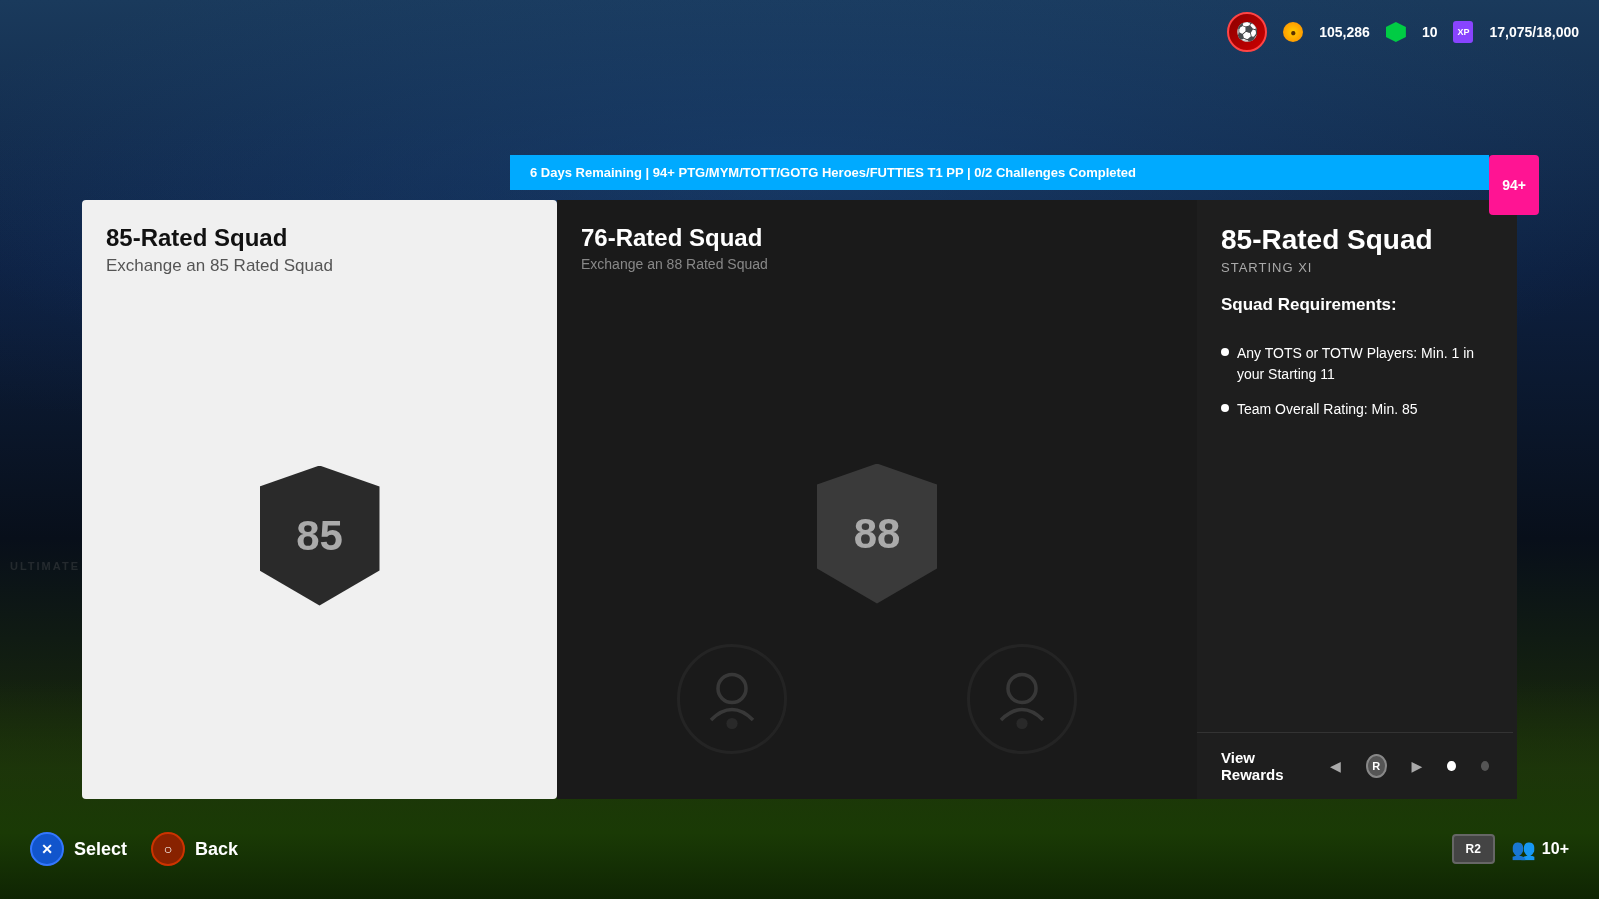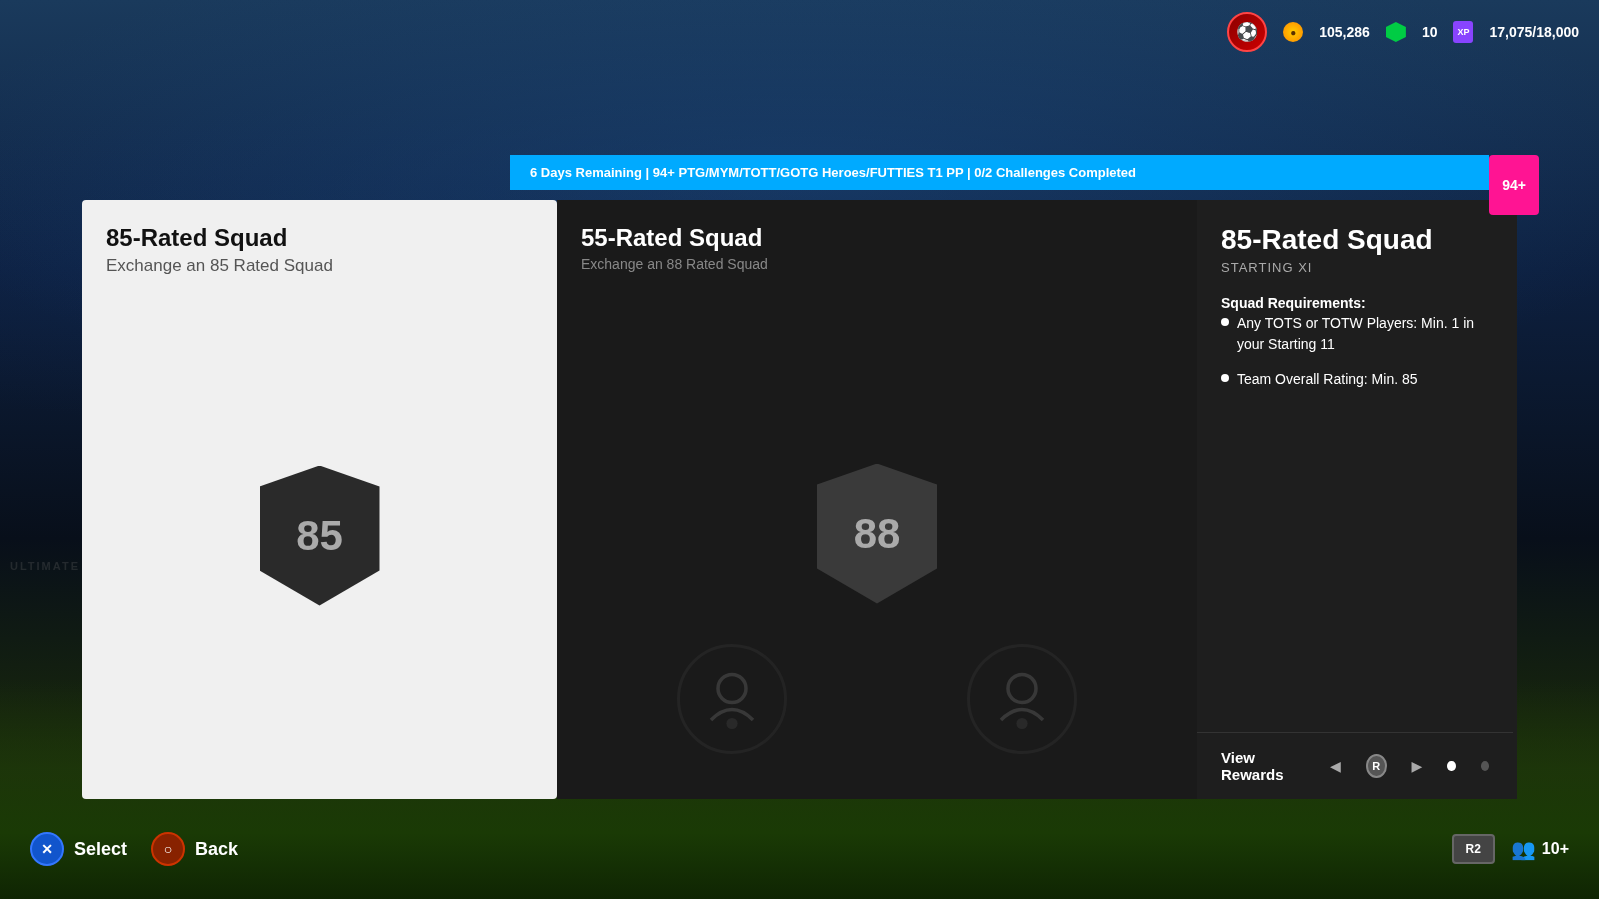--- a/index.html
+++ b/index.html
@@ -277,24 +277,24 @@
     }
 
     .right-panel-subtitle {
       font-size: 13px;
       color: #aaa;
       letter-spacing: 1px;
       margin-bottom: 20px;
     }
 
     .requirements-title {
-      font-size: 14px;
-      font-weight: bold;
-      color: white;
-      margin-bottom: 2px;
+      font-size: 17px;
+      font-weight: bold;
+      color: white;
+      margin-bottom: 28px;
     }
 
     .requirement-item {
       display: flex;
       align-items: flex-start;
       gap: 8px;
       margin-bottom: 14px;
       color: white;
       font-size: 14px;
       line-height: 1.5;
@@ -494,21 +494,21 @@
     <div class="card-subtitle">Exchange an 85 Rated Squad</div>
     <div class="card-badge-container">
       <div class="rating-badge">
         <div class="rating-badge-shape"></div>
         <div class="rating-number">85</div>
       </div>
     </div>
   </div>
 
   <div class="card-middle">
-    <div class="card-title-white">55-Rated Squad</div>
+    <div class="card-title-white">76-Rated Squad</div>
     <div class="card-subtitle-gray">Exchange an 88 Rated Squad</div>
     <div class="card-badge-container">
       <div class="rating-badge">
         <div class="rating-badge-shape light"></div>
         <div class="rating-number">88</div>
       </div>
     </div>
 
     <div style="position:absolute;bottom:0;left:0;right:0;height:200px;display:flex;align-items:center;justify-content:space-around;padding:0 30px;">
       <div class="faded-logo">

